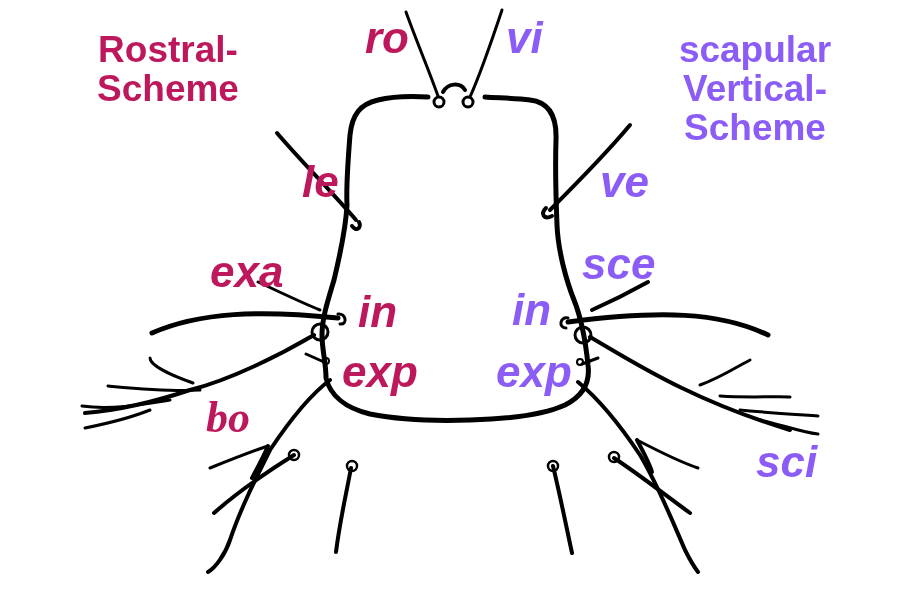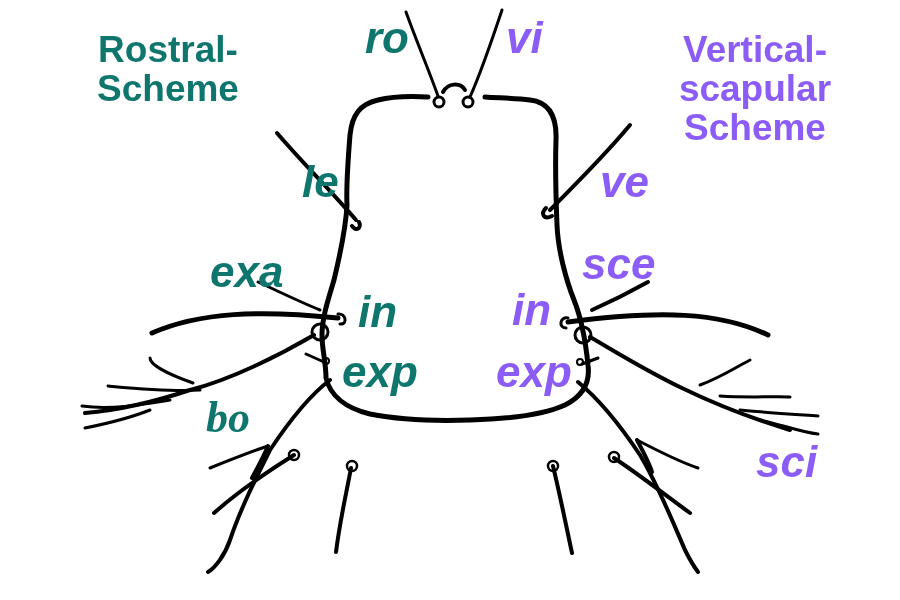--- a/index.html
+++ b/index.html
@@ -1,20 +1,20 @@
 <!DOCTYPE html>
 <html><head>
 <meta charset="utf-8">
 <style>
   html, body { margin:0; padding:0; background:#ffffff; }
   body { width:900px; height:600px; position:relative; overflow:hidden; font-family:"Liberation Sans", sans-serif; }
   .title { position:absolute; font-weight:bold; font-size:37px; line-height:39px; text-align:center; }
   .title div { white-space:nowrap; }
   .lbl { position:absolute; font-weight:bold; font-style:italic; font-size:44px; line-height:36px; white-space:nowrap; }
-  .red { color:#0f766e; }
+  .red { color:#be185d; }
   .blk { color:#8b5cf6; }
   svg.drawing { position:absolute; left:0; top:0; }
 </style>
 </head>
 <body>
 
 <svg class="drawing" width="900" height="600" viewBox="0 0 900 600">
   <g fill="none" stroke="#000" stroke-linecap="round" stroke-linejoin="round">
 
     <path d="M428,97 C410,96 390,97 378,100 C360,104 352,115 350,135 C348,160 346,185 347,205 C346,225 340,255 334,280 C328,300 322,318 322,335 C322,350 326,362 326,378 C330,395 345,408 370,414 C400,420 440,421 470,420 C510,419 545,414 565,405 C585,395 590,380 588,365 C586,345 582,320 574,300 C566,280 558,250 557,225 C556,200 555,170 556,140 C557,115 548,102 530,100 C515,98 498,98 485,97" stroke-width="5"></path>
@@ -80,22 +80,22 @@
     <path d="M637,440 C645,455 650,465 652,472" stroke-width="4"></path>
   </g>
 </svg>
 
 <div class="title red" style="left:78px; top:30px; width:180px;">
   <div>Rostral-</div>
   <div>Scheme</div>
 </div>
 
 <div class="title blk" style="left:660px; top:30px; width:190px;">
+  <div>scapular</div>
   <div>Vertical-</div>
-  <div>scapular</div>
   <div>Scheme</div>
 </div>
 
 <div class="lbl red" style="left:365px; top:20px;">ro</div>
 <div class="lbl blk" style="left:506px; top:20px;">vi</div>
 <div class="lbl red" style="left:264px; top:164px;margin-left:38px;">le</div>
 <div class="lbl blk" style="left:600px; top:164px;">ve</div>
 <div class="lbl red" style="left:210px; top:246px;margin-top:8px;">exa</div>
 <div class="lbl blk" style="left:582px; top:246px;">sce</div>
 <div class="lbl red" style="left:358px; top:294px;">in</div>

